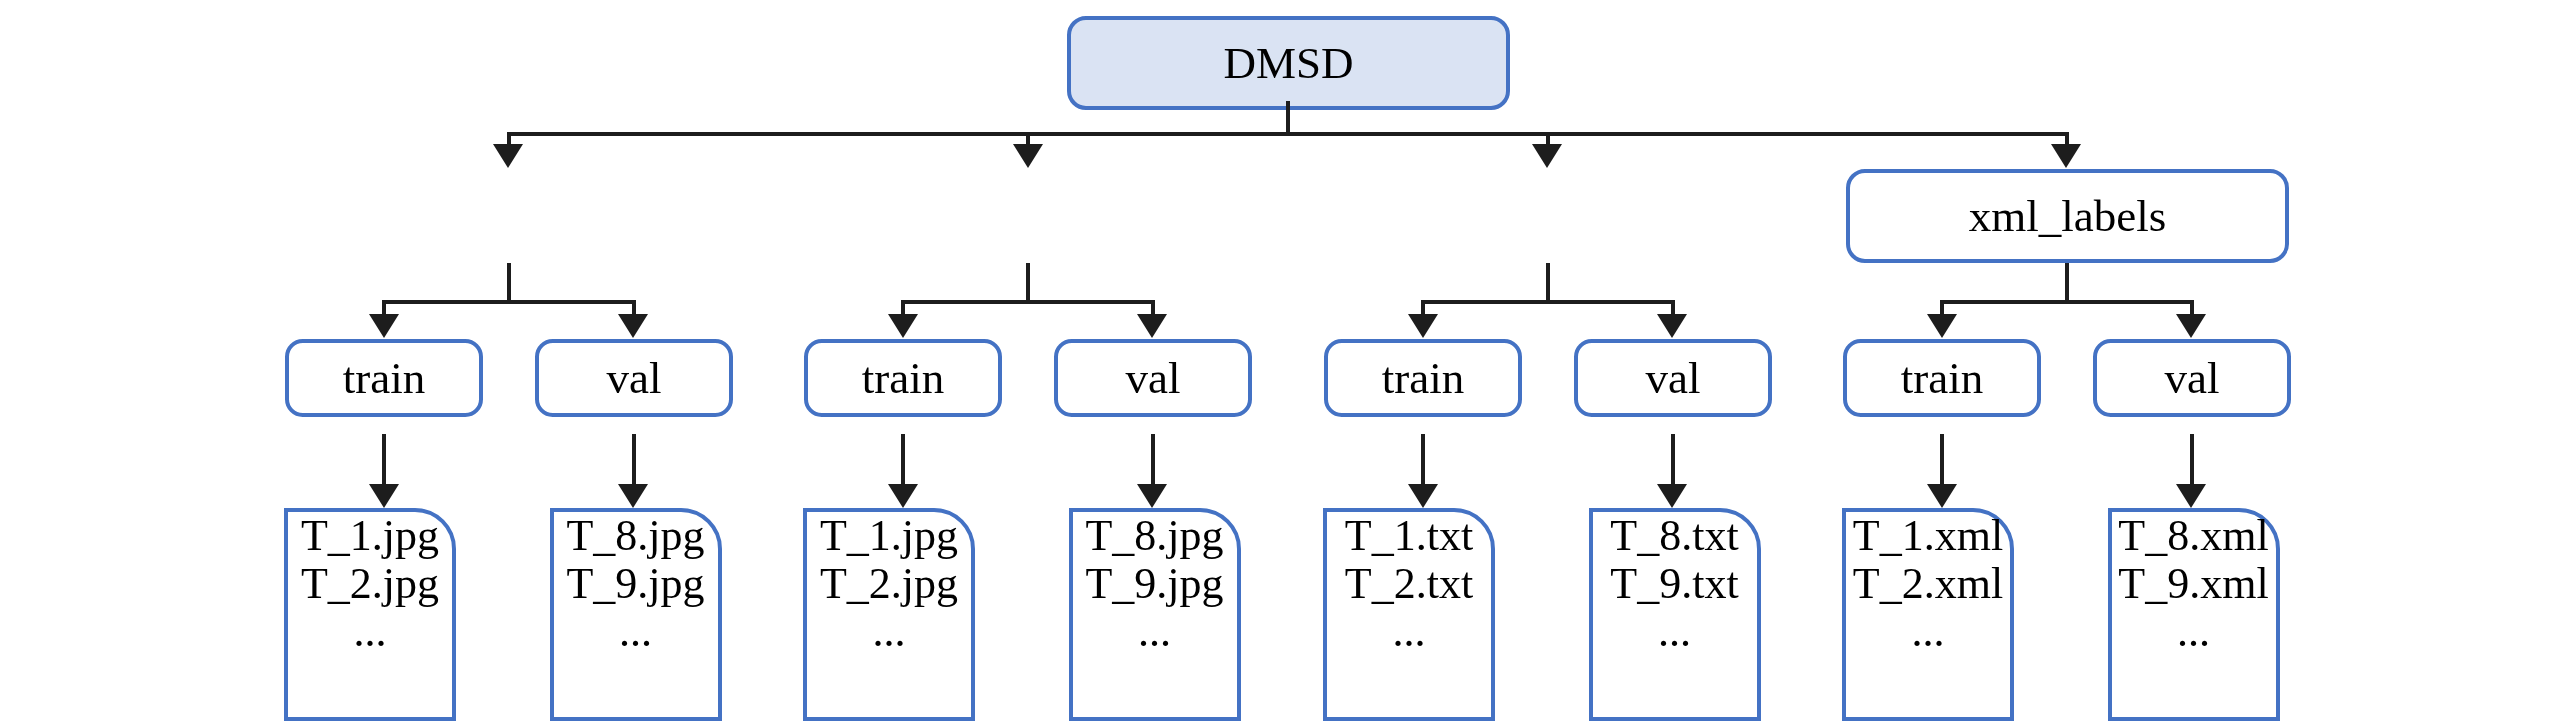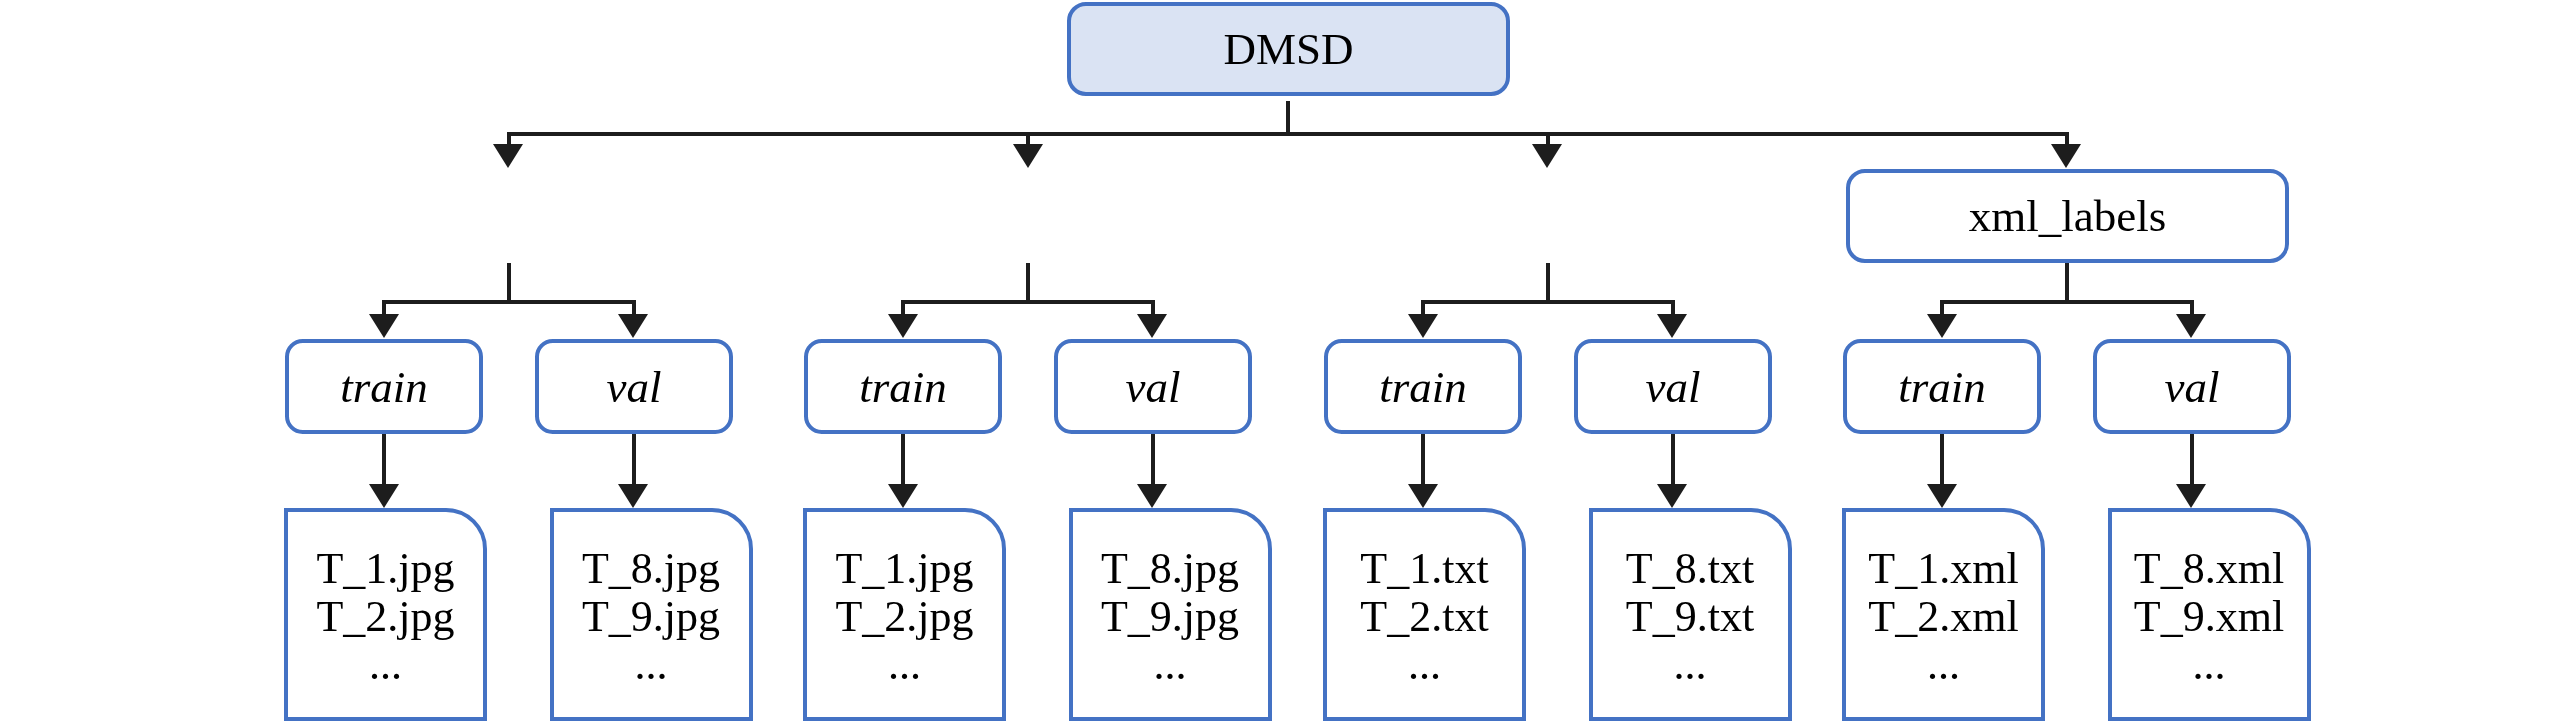--- a/index.html
+++ b/index.html
@@ -17,28 +17,27 @@
     box-sizing:border-box;
     display:flex;align-items:center;justify-content:center;
     background:var(--node-fill,#ffffff);
     border:4.1px solid var(--node-border,#4472c4);
     border-radius:19px;
     font-size:45px;
     white-space:nowrap;
   }
   .node.root{background:var(--root-fill,#dae3f3);}
   .node.dir{left:calc(var(--gc) - 221px);top:169px;width:443px;height:94px;}
-  .node.sub{width:198px;height:95px;top:339px;border-radius:17.7px;font-style:italic;}
+  .node.sub{width:198px;height:78px;top:339px;border-radius:17.7px;}
   .node.sub.left{left:calc(var(--gc) - 224px);}
   .node.sub.right{left:calc(var(--gc) + 26px);}
   .node.leaf{
-    width:203px;height:213px;top:508px;
+    width:172px;height:213px;top:508px;
     border-radius:0 41px 0 0;
     flex-direction:column;justify-content:flex-start;
-    padding-top:33px;
     font-size:44px;line-height:48px;
   }
   .node.leaf.left{left:calc(var(--gc) - 225px);}
   .node.leaf.right{left:calc(var(--gc) + 24.5px);margin-left:16px;}
   .fline{text-align:center;}
   .line{position:absolute;background:var(--line-color,#1d1d1d);}
   .arrow{
     position:absolute;width:0;height:0;
     border-left:15.7px solid transparent;
     border-right:15.7px solid transparent;
@@ -56,21 +55,21 @@
   .l-arrow.left{left:calc(var(--gc) - 140px);top:484px;}
   .l-arrow.right{left:calc(var(--gc) + 109px);top:484px;}
   .t-drop{top:136px;width:4.1px;height:11px;}
   .t-arrow{top:144px;}
 </style>
 </head>
 <body>
 
 <div class="canvas">
 
-  <div class="node root" style="left:1067px;top:2px;width:443px;height:94px;">
+  <div class="node root" style="left:1067px;top:16px;width:443px;height:94px;">
     <span>DMSD</span>
   </div>
 
   <div class="line" style="left:1286px;top:101px;width:4.1px;height:33px;"></div>
   <div class="line" style="left:507px;top:132px;width:1562px;height:4.1px;"></div>
   <div class="line t-drop" style="left:507px;"></div>
   <div class="arrow t-arrow" style="left:493px;"></div>
   <div class="line t-drop" style="left:1026px;"></div>
   <div class="arrow t-arrow" style="left:1013px;"></div>
   <div class="line t-drop" style="left:1546px;"></div>

